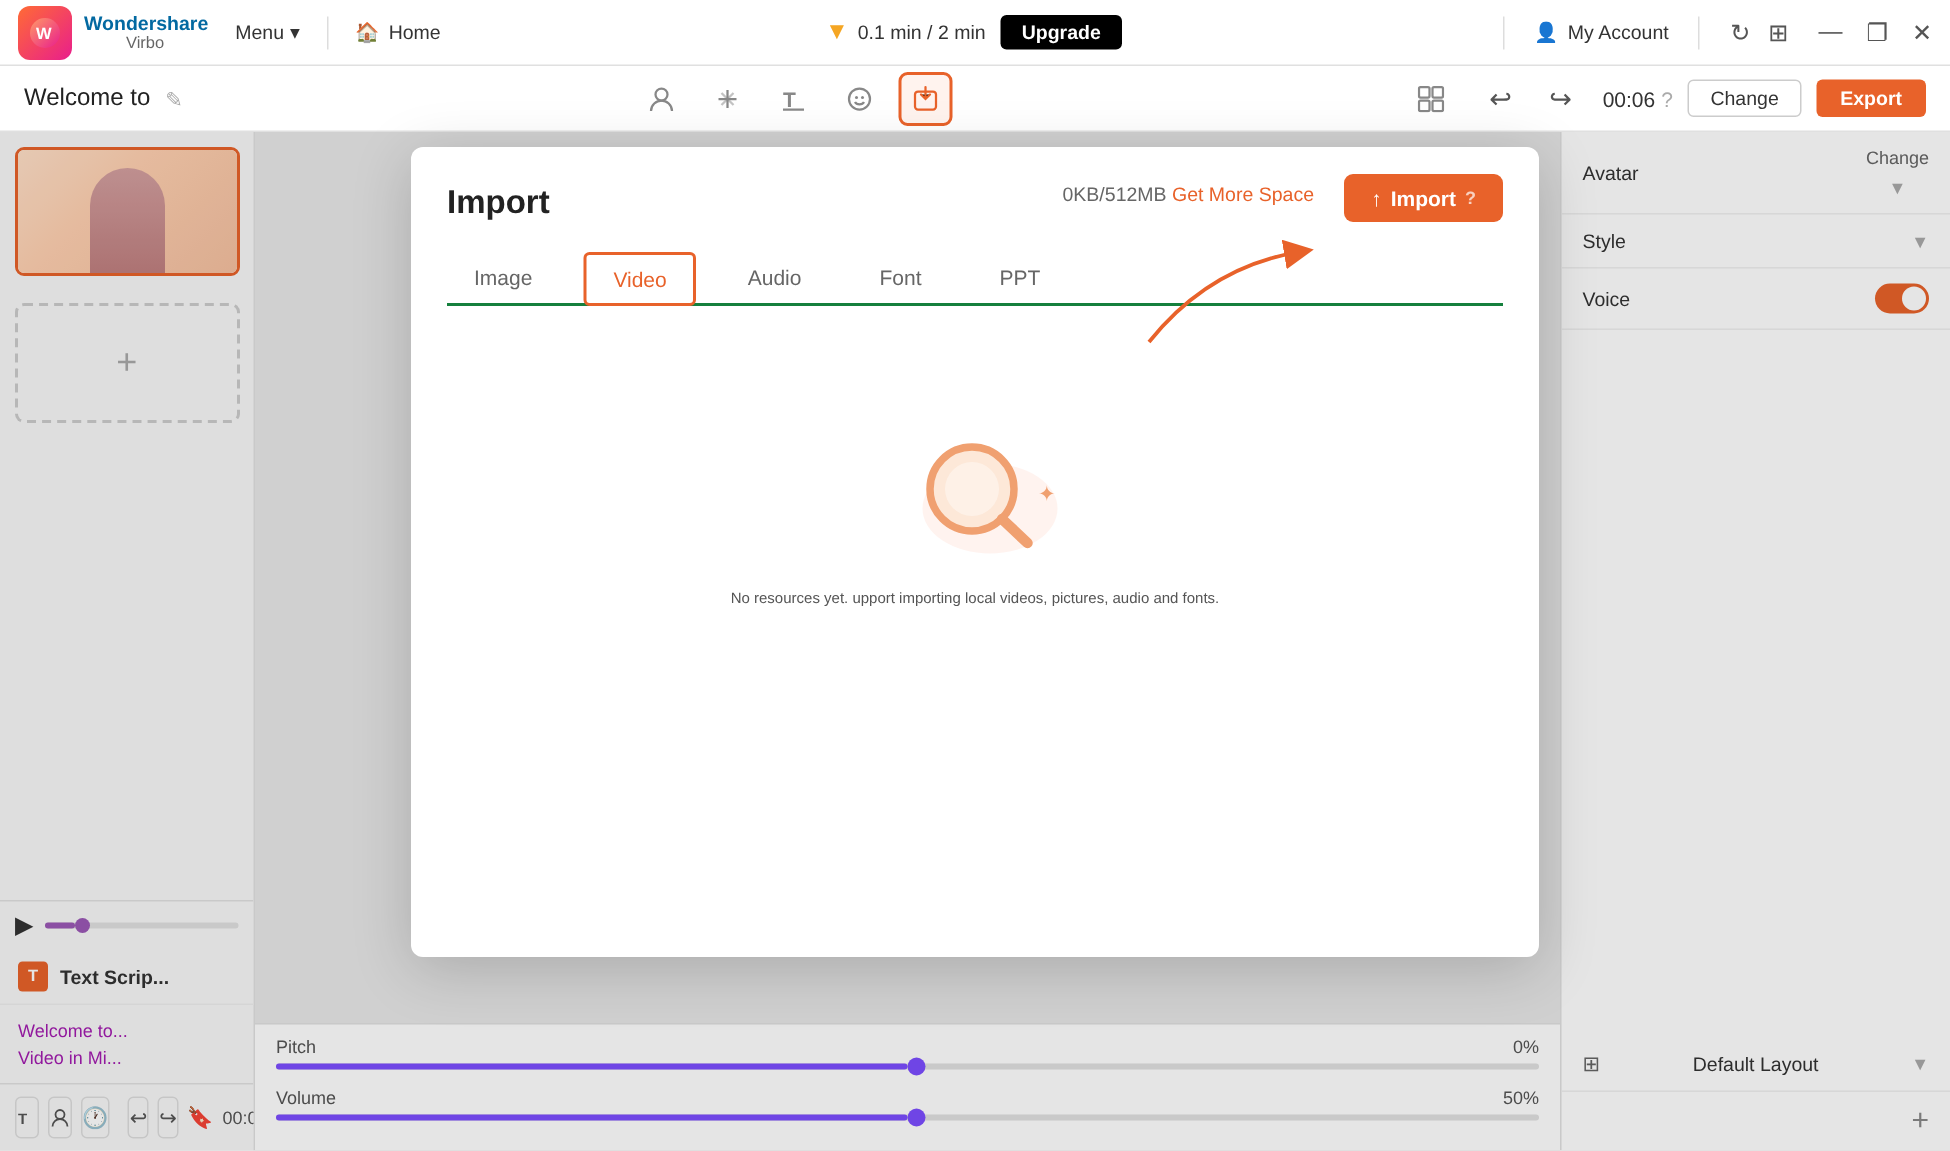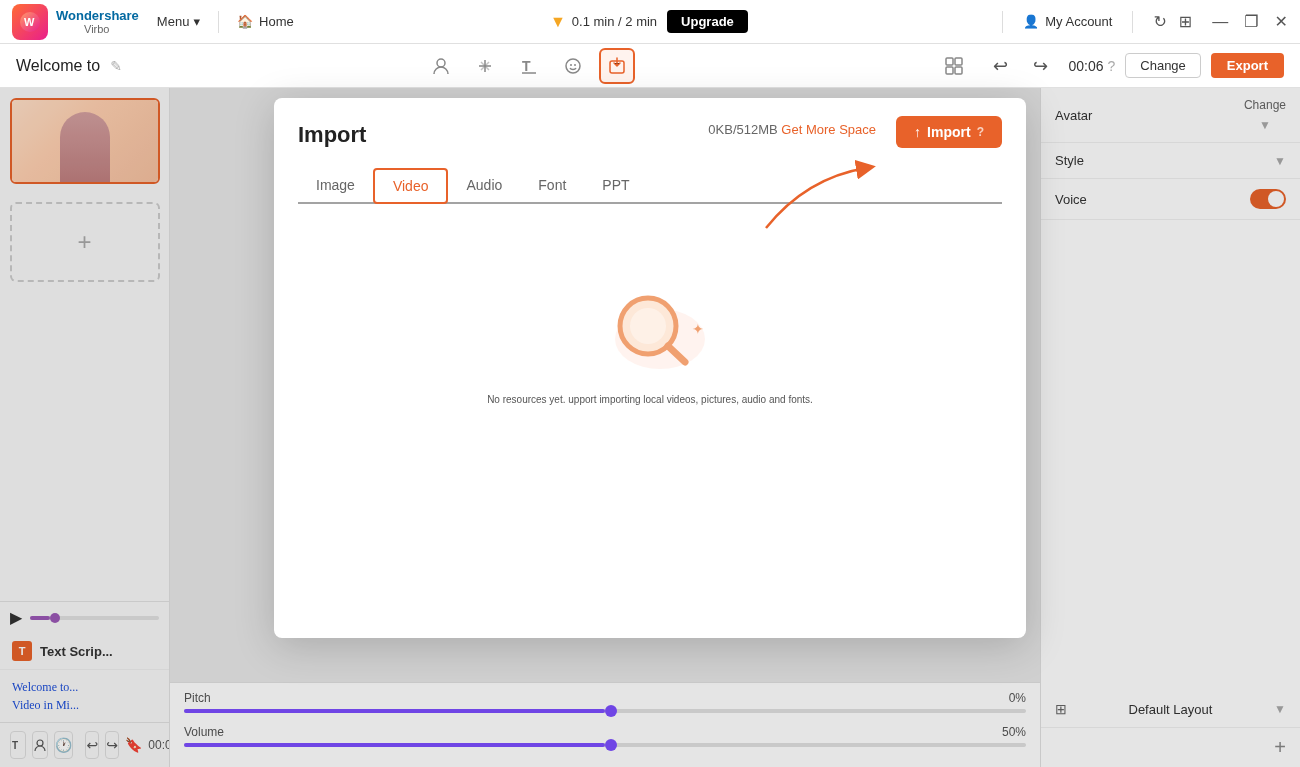--- a/index.html
+++ b/index.html
@@ -60,42 +60,42 @@
     .canvas-bg { flex: 1; display: flex; align-items: center; justify-content: center; position: relative; }
     .canvas-slide { width: 430px; height: 300px; background: linear-gradient(135deg, #ffe8d0 0%, #ffd5b0 60%, #ffca90 100%); border-radius: 4px; position: relative; overflow: hidden; }
     .play-bar { display: flex; align-items: center; gap: 8px; padding: 8px 12px; background: #fff; border-top: 1px solid #e0e0e0; }
     .play-btn { background: none; border: none; cursor: pointer; font-size: 16px; color: #333; }
     .progress-bar { flex: 1; height: 4px; background: #e0e0e0; border-radius: 2px; position: relative; }
     .progress-fill { width: 15%; height: 100%; background: #9b59b6; border-radius: 2px; }
     .progress-dot { width: 10px; height: 10px; background: #9b59b6; border-radius: 50%; position: absolute; left: 15%; top: -3px; }
     .script-header { display: flex; align-items: center; gap: 8px; padding: 8px 12px; background: #f8f8f8; border-bottom: 1px solid #eee; }
     .script-icon { width: 20px; height: 20px; background: #e8622a; border-radius: 3px; display: flex; align-items: center; justify-content: center; color: white; font-size: 11px; font-weight: bold; }
     .script-title { font-size: 13px; font-weight: 600; color: #333; }
-    .script-content { padding: 8px 12px; font-size: 12px; color: #1d4ed8; line-height: 1.5; font-family: Liberation Serif, serif; }
+    .script-content { padding: 8px 12px; font-size: 12px; color: #a21caf; line-height: 1.5; }
 
     
     .right-panel { width: 260px; background: #fff; border-left: 1px solid #e0e0e0; display: flex; flex-direction: column; overflow: hidden; }
     .right-section { padding: 10px 14px; border-bottom: 1px solid #f0f0f0; }
     .right-section-title { display: flex; justify-content: space-between; align-items: center; font-size: 13px; color: #333; }
     .change-btn { background: none; border: none; cursor: pointer; font-size: 12px; color: #666; }
     .section-arrow { color: #aaa; font-size: 12px; }
     .toggle-switch { width: 36px; height: 20px; background: #e8622a; border-radius: 10px; position: relative; cursor: pointer; }
     .toggle-knob { width: 16px; height: 16px; background: white; border-radius: 50%; position: absolute; right: 2px; top: 2px; }
     .default-layout-row { display: flex; align-items: center; justify-content: space-between; padding: 10px 14px; }
     .slider-row { margin-bottom: 12px; }
     .slider-label { display: flex; justify-content: space-between; font-size: 12px; color: #555; margin-bottom: 4px; }
     .slider-track { height: 4px; border-radius: 2px; background: #e0e0e0; position: relative; }
     .slider-fill { height: 100%; border-radius: 2px; background: #7c4dff; }
     .slider-thumb { width: 12px; height: 12px; background: #7c4dff; border-radius: 50%; position: absolute; top: -4px; }
 
     
     .modal-overlay { position: absolute; top: 0; left: 0; right: 0; bottom: 0; background: rgba(0,0,0,0.1); z-index: 100; display: flex; align-items: flex-start; justify-content: center; padding-top: 10px; }
     .import-modal { background: #fff; border-radius: 8px; box-shadow: 0 8px 40px rgba(0,0,0,0.18); width: 752px; min-height: 540px; position: relative; padding: 24px; }
     .modal-title { font-size: 22px; font-weight: 600; color: #222; margin-bottom: 20px; }
-    .modal-tabs { display: flex; gap: 0; border-bottom: 2px solid #a3a3a3; margin-bottom: 20px; }
+    .modal-tabs { display: flex; gap: 16px; border-bottom: 2px solid #15803d; margin-bottom: 20px; }
     .modal-tab { padding: 8px 18px; font-size: 14px; color: #666; cursor: pointer; background: none; border: none; border-bottom: 2px solid transparent; margin-bottom: -2px; }
     .modal-tab.active { color: #e8622a; border: 2px solid #e8622a; border-radius: 4px; margin-bottom: -2px; font-weight: 500; }
     .storage-info { position: absolute; top: 24px; right: 150px; font-size: 13px; color: #666; }
     .get-more-space { color: #e8622a; cursor: pointer; text-decoration: none; font-size: 13px; }
     .import-btn { position: absolute; top: 18px; right: 24px; background: #e8622a; color: white; border: none; border-radius: 6px; padding: 8px 18px; font-size: 14px; font-weight: 600; cursor: pointer; display: flex; align-items: center; gap: 6px; }
     .empty-state { display: flex; flex-direction: column; align-items: center; justify-content: center; padding: 60px 0 40px; }
     .empty-icon { width: 100px; height: 90px; position: relative; margin-bottom: 20px; }
     .empty-text { font-size: 10px; color: #555; text-align: center; }
 
     

